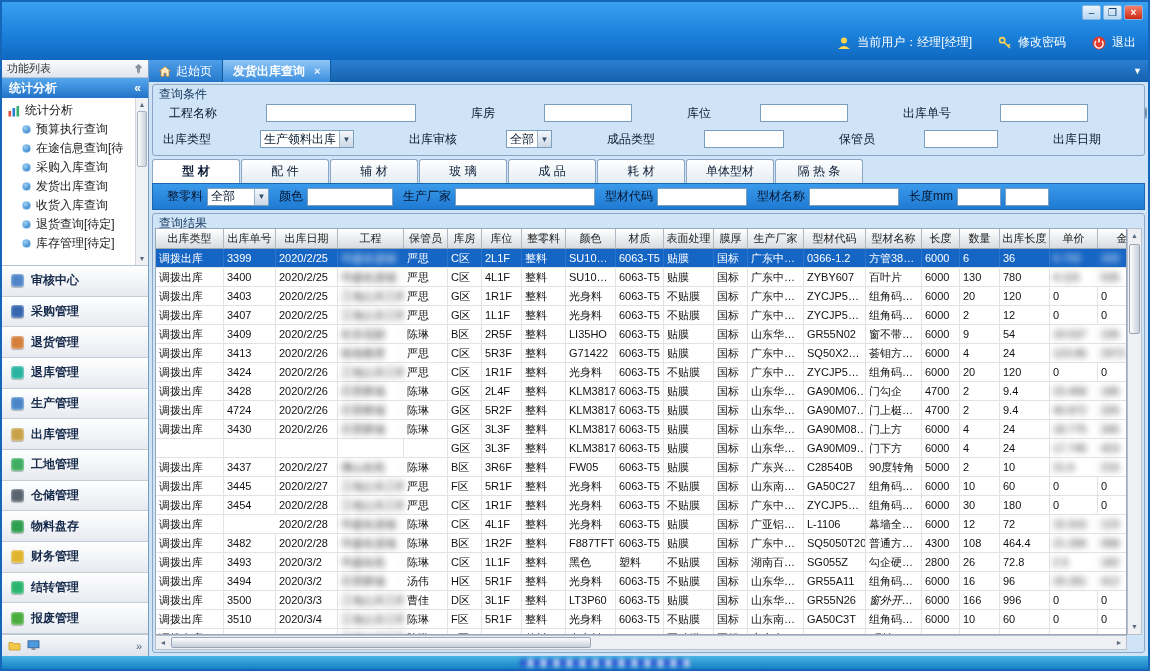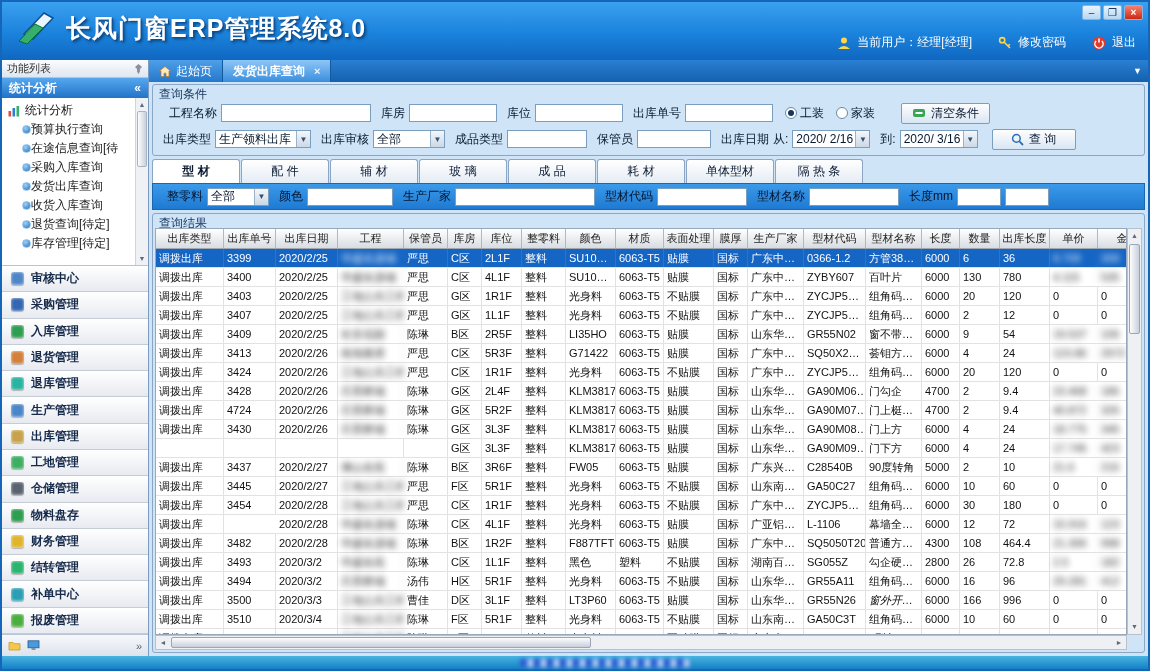--- a/index.html
+++ b/index.html
@@ -23,21 +23,21 @@
   .bodyrow { flex:1 1 auto; display:flex; min-height:0; }
 
   
   .sidebar { width:147px; flex:0 0 auto; display:flex; flex-direction:column; background:#eef2f8; border-right:1px solid #7a9cc0; }
   .func-header { height:18px; background:linear-gradient(#fbfcfe,#dfe6ef); border-bottom:1px solid #b8c4d4;
     display:flex; align-items:center; justify-content:space-between; padding:0 5px; color:#333; font-size:11px; }
   .sec-header { height:20px; background:linear-gradient(#55a8ee,#2272c8); color:#fff; font-weight:bold;
     display:flex; align-items:center; justify-content:space-between; padding:0 7px; font-size:12px; }
   .tree { height:168px; background:#fff; position:relative; overflow:hidden; border-bottom:1px solid #b8c4d4; padding:3px 0 0 6px; }
   .tree-root { display:flex; align-items:center; gap:5px; height:19px; color:#111; }
-  .tree-item { display:flex; align-items:center; height:19px; padding-left:14px; color:#1a1a1a; cursor:default; }
+  .tree-item { display:flex; align-items:center; gap:5px; height:19px; padding-left:14px; color:#1a1a1a; cursor:default; }
   .tree-dot { width:9px; height:9px; border-radius:50%; background:radial-gradient(circle at 35% 30%, #9ed2f6, #1e6fc0); border:1px solid #8cc0ea; flex:0 0 auto; }
   .tree-scroll { position:absolute; right:0; top:0; bottom:0; width:13px; background:#f0f1f4; border-left:1px solid #d0d4dc; }
   .tree-scroll .thumb { position:absolute; top:13px; left:1px; width:10px; height:56px; background:linear-gradient(90deg,#fdfdfd,#c8d0dc); border:1px solid #a8b4c4; border-radius:2px; }
   .sb-arrow { position:absolute; left:1px; width:10px; height:11px; font-size:7px; text-align:center; color:#5a6a80; line-height:11px; }
   .menu { flex:1 1 auto; display:flex; flex-direction:column; min-height:0; }
   .menu-item { flex:1 1 auto; display:flex; align-items:center; gap:7px; padding-left:9px;
     background:linear-gradient(#ffffff,#e7eaf0); border-bottom:1px solid #c6ccd6; cursor:default; }
   .menu-icon { width:13px; height:13px; border-radius:3px; box-shadow:inset 0 0 3px rgba(255,255,255,.8), 0 1px 1px rgba(0,0,0,.25); flex:0 0 auto; }
   .menu-label { font-weight:bold; color:#15294a; font-size:12px; }
   .side-toolbar { height:22px; flex:0 0 auto; background:linear-gradient(#f6f8fb,#dde3ec); border-top:1px solid #b8c4d4;
@@ -53,21 +53,21 @@
   .tab.active { background:linear-gradient(#8ec6f6,#3a8ede); font-weight:bold; }
   .tab .close-x { margin-left:4px; font-size:11px; color:#eaf4ff; }
   .strip-arrow { position:absolute; right:6px; top:6px; color:#fff; font-size:9px; }
 
   .content { flex:1 1 auto; display:flex; flex-direction:column; padding:2px 3px 3px 3px; min-height:0; background:#cfe4f6; }
 
   
   .group { border:1px solid #8aa6c4; border-radius:3px; position:relative; }
   .group-title { position:absolute; top:1px; left:6px; font-size:12px; color:#13355c; }
   .query-group { height:72px; flex:0 0 auto; padding-top:15px; }
-  .qrow { display:flex; align-items:center; height:26px; padding-left:6px; color:#06182e; white-space:nowrap; }
+  .qrow { display:flex; align-items:center; height:26px; padding-left:6px; color:#06182e; white-space:nowrap;gap:45px; }
   .lbl { margin:0 4px 0 10px; }
   input.txt { height:18px; border:1px solid #7a9ebd; background:#fff; font:12px "Liberation Sans","DejaVu Sans",sans-serif; padding:0 3px; }
   .combo { height:18px; border:1px solid #7a9ebd; background:#fff; display:flex; align-items:center; }
   .combo .ctext { flex:1; padding:0 3px; overflow:hidden; white-space:nowrap; }
   .combo .carrow { width:14px; height:16px; background:linear-gradient(#f4f7fb,#ccd8e6); border-left:1px solid #9ab2ca;
     font-size:8px; color:#33506e; display:flex; align-items:center; justify-content:center; }
   .radio { width:12px; height:12px; border-radius:50%; border:1px solid #6a8aa8; background:#fff; position:relative; display:inline-block; margin:0 3px 0 12px; vertical-align:-2px; }
   .radio.checked::after { content:''; position:absolute; inset:2px; border-radius:50%; background:#16365e; }
   .btn { height:21px; display:inline-flex; align-items:center; gap:5px; padding:0 10px; border:1px solid #7a9ebd; border-radius:2px;
     background:linear-gradient(#fefefe,#d8e6f4); color:#0a1a33; cursor:default; }
@@ -111,29 +111,20 @@
   .status-blob { width:170px; height:8px; border-radius:2px; margin-left:60px;
     background:repeating-linear-gradient(90deg,#2a5ad0 0 7px,#9ab8f0 7px 11px,#e8f0fc 11px 13px); filter:blur(2px); }
   svg { display:block; }
 </style>
 </head>
 <body>
 
 <div class="window">
 
   <div class="titlebar">
-    <div class="brand">
-      <span>
-        <svg width="42" height="36" viewBox="0 0 42 36">
-          <path d="M8 24 L28 3 L37 8 L17 29 Z" fill="#eaf6ff" stroke="#0b4f96" stroke-width="1.5"></path>
-          <path d="M3 31 L19 14 L27 18 L11 34 Z" fill="#35b06a" stroke="#0b6a3a" stroke-width="1"></path>
-        </svg>
-      </span>
-      <span class="app-title">长风门窗ERP管理系统8.0</span>
-    </div>
     <div class="win-controls">
       <div class="wbtn">–</div>
       <div class="wbtn">❐</div>
       <div class="wbtn close">×</div>
     </div>
     <div class="userbar">
       <span>
         <svg width="14" height="14" viewBox="0 0 14 14">
             <circle cx="7" cy="4.4" r="3" fill="#ffd54a"></circle>
             <path d="M1 13 Q7 7 13 13 Z" fill="#ffd54a"></path>
@@ -225,24 +216,20 @@
       <div class="menu">
           <div class="menu-item">
             <span class="menu-icon" style="background: rgb(80, 134, 200);"></span>
             <span class="menu-label">审核中心</span>
           </div>
           <div class="menu-item">
             <span class="menu-icon" style="background: rgb(53, 102, 176);"></span>
             <span class="menu-label">采购管理</span>
           </div>
           <div class="menu-item">
-            <span class="menu-icon" style="background: rgb(46, 158, 79);"></span>
-            <span class="menu-label">入库管理</span>
-          </div>
-          <div class="menu-item">
             <span class="menu-icon" style="background: rgb(212, 128, 59);"></span>
             <span class="menu-label">退货管理</span>
           </div>
           <div class="menu-item">
             <span class="menu-icon" style="background: rgb(40, 180, 160);"></span>
             <span class="menu-label">退库管理</span>
           </div>
           <div class="menu-item">
             <span class="menu-icon" style="background: rgb(74, 134, 200);"></span>
             <span class="menu-label">生产管理</span>
@@ -263,24 +250,20 @@
             <span class="menu-icon" style="background: rgb(46, 158, 79);"></span>
             <span class="menu-label">物料盘存</span>
           </div>
           <div class="menu-item">
             <span class="menu-icon" style="background: rgb(224, 181, 46);"></span>
             <span class="menu-label">财务管理</span>
           </div>
           <div class="menu-item">
             <span class="menu-icon" style="background: rgb(42, 181, 110);"></span>
             <span class="menu-label">结转管理</span>
-          </div>
-          <div class="menu-item">
-            <span class="menu-icon" style="background: rgb(42, 158, 181);"></span>
-            <span class="menu-label">补单中心</span>
           </div>
           <div class="menu-item">
             <span class="menu-icon" style="background: rgb(74, 174, 63);"></span>
             <span class="menu-label">报废管理</span>
           </div>
         </div>
       <div class="side-toolbar">
         <span>
           <svg width="13" height="11" viewBox="0 0 13 11">
               <path d="M1 2.5 h4 l1 1.2 h6 v6.3 h-11 z" fill="#f4c84a" stroke="#c89a2a" stroke-width="0.8"></path>

